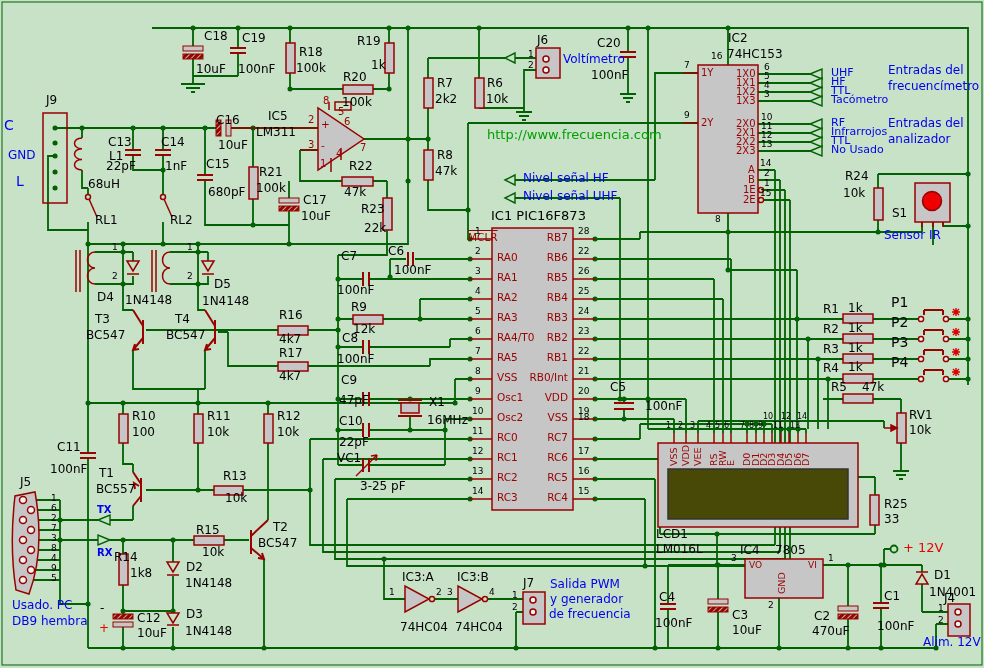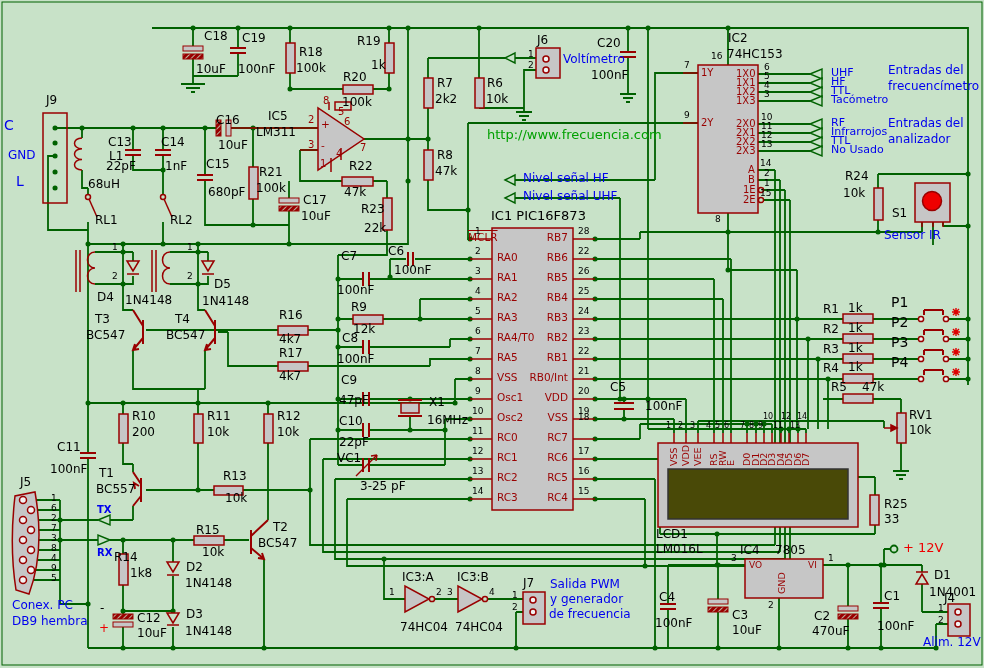--- a/index.html
+++ b/index.html
@@ -441,21 +441,21 @@
 <i class="L" style="left:95px;top:313px">T3</i>
 <i class="L" style="left:86px;top:329px">BC547</i>
 <i class="L" style="left:175px;top:313px">T4</i>
 <i class="L" style="left:166px;top:329px">BC547</i>
 <i class="L" style="left:279px;top:309px">R16</i>
 <i class="L" style="left:279px;top:333px">4k7</i>
 <i class="L" style="left:279px;top:347px">R17</i>
 <i class="L" style="left:279px;top:370px">4k7</i>
 
 <i class="L" style="left:132px;top:410px">R10</i>
-<i class="L" style="left:132px;top:426px">200</i>
+<i class="L" style="left:132px;top:426px">100</i>
 <i class="L" style="left:207px;top:410px">R11</i>
 <i class="L" style="left:207px;top:426px">10k</i>
 <i class="L" style="left:277px;top:410px">R12</i>
 <i class="L" style="left:277px;top:426px">10k</i>
 <i class="L" style="left:57px;top:441px">C11</i>
 <i class="L" style="left:50px;top:463px">100nF</i>
 <i class="L" style="left:99px;top:467px">T1</i>
 <i class="L" style="left:96px;top:483px">BC557</i>
 <i class="L" style="left:223px;top:470px">R13</i>
 <i class="L" style="left:225px;top:492px">10k</i>
@@ -464,21 +464,21 @@
 <i class="L n" style="left:51px;top:504px">6</i>
 <i class="L n" style="left:51px;top:514px">2</i>
 <i class="L n" style="left:51px;top:524px">7</i>
 <i class="L n" style="left:51px;top:534px">3</i>
 <i class="L n" style="left:51px;top:544px">8</i>
 <i class="L n" style="left:51px;top:554px">4</i>
 <i class="L n" style="left:51px;top:564px">9</i>
 <i class="L n" style="left:51px;top:574px">5</i>
 <i class="L b sm" style="left:97px;top:504px">TX</i>
 <i class="L b sm" style="left:97px;top:547px">RX</i>
-<i class="L b" style="left:12px;top:599px">Conex. PC</i>
+<i class="L b" style="left:12px;top:599px">Usado. PC</i>
 <i class="L b" style="left:12px;top:615px">DB9 hembra</i>
 <i class="L" style="left:114px;top:551px">R14</i>
 <i class="L" style="left:130px;top:567px">1k8</i>
 <i class="L" style="left:186px;top:561px">D2</i>
 <i class="L" style="left:185px;top:577px">1N4148</i>
 <i class="L" style="left:186px;top:608px">D3</i>
 <i class="L" style="left:185px;top:625px">1N4148</i>
 <i class="L" style="left:137px;top:612px">C12</i>
 <i class="L" style="left:137px;top:627px">10uF</i>
 <i class="L" style="left:100px;top:602px">-</i>

